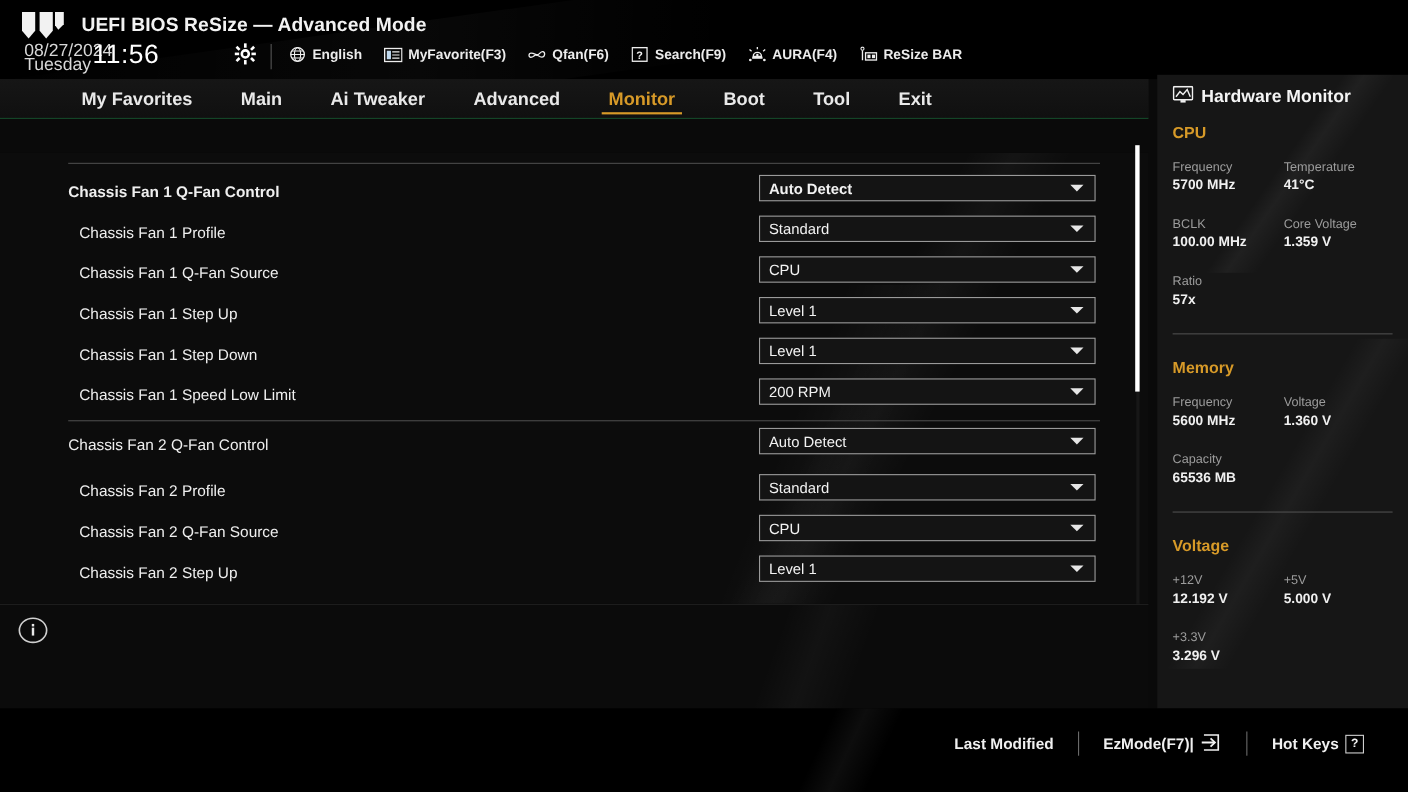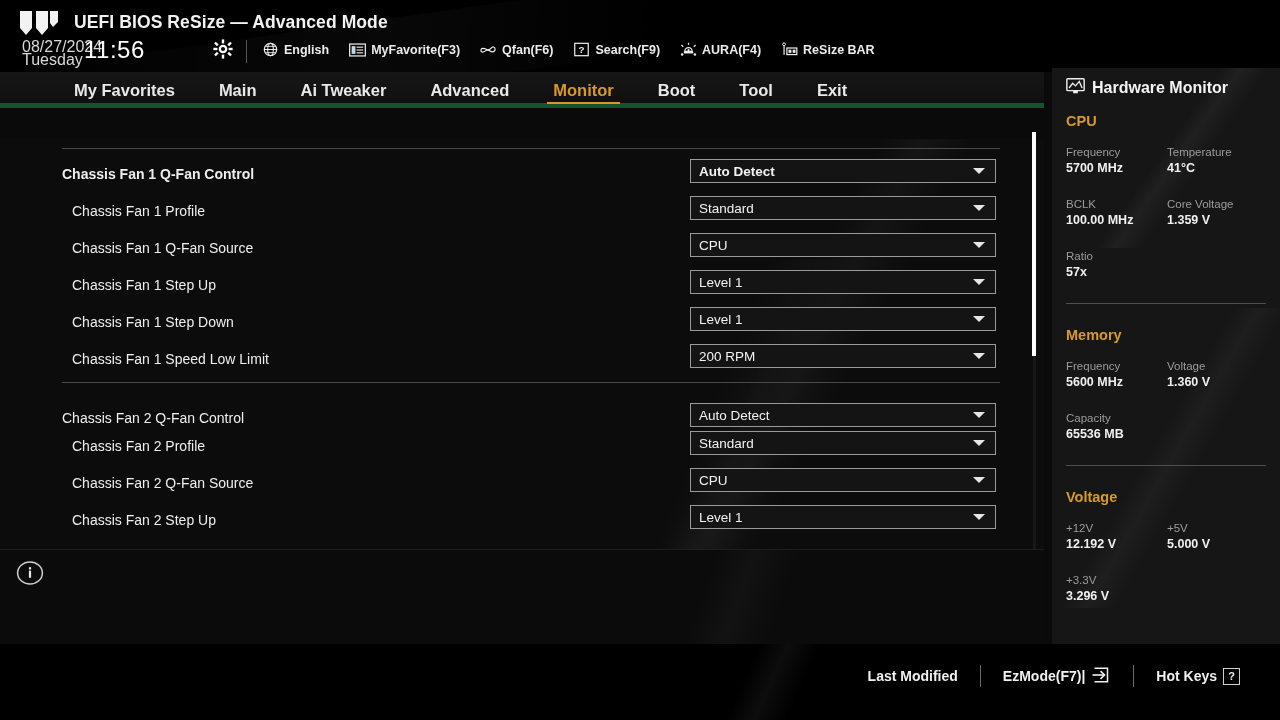--- a/index.html
+++ b/index.html
@@ -57,21 +57,21 @@
     display:flex; align-items:center; gap:20px;
     font-size:12.5px; font-weight:bold; color:#ececec;
   }
   .toolitem { display:flex; align-items:center; gap:5px; white-space:nowrap; }
   .toolitem .ti-ic { display:flex; align-items:center; justify-content:center; width:17px; height:15px; }
 
   
   .menubar {
     position:absolute; left:0; top:72px; width:1044px; height:36px;
     background:#131313;
-    border-bottom:5px solid #14532d;
+    border-bottom:1px solid #14532d;
   }
   .menubar .mb-grad{
     position:absolute; inset:0;
     background:linear-gradient(180deg,#161616 0%,#101010 100%);
   }
   .tabs {
     position:absolute; left:52px; top:0; height:36px;
     display:flex; align-items:center; gap:0;
   }
   .tab {
@@ -404,21 +404,21 @@
           </div>
         </div>
         <div class="row lvl1" style="top: 201px;">
           <div class="lbl">Chassis Fan 1 Speed Low Limit</div>
           <div class="dd">
             <span class="dd-val">200 RPM</span>
             <span class="dd-arrow"></span>
           </div>
         </div>
         <div class="rule" style="top: 243px;"></div>
-        <div class="row lvl0" style="top: 260px;">
+        <div class="row lvl0" style="top: 246px;">
           <div class="lbl">Chassis Fan 2 Q-Fan Control</div>
           <div class="dd">
             <span class="dd-val">Auto Detect</span>
             <span class="dd-arrow"></span>
           </div>
         </div>
         <div class="row lvl1" style="top: 288px;">
           <div class="lbl">Chassis Fan 2 Profile</div>
           <div class="dd">
             <span class="dd-val">Standard</span>

